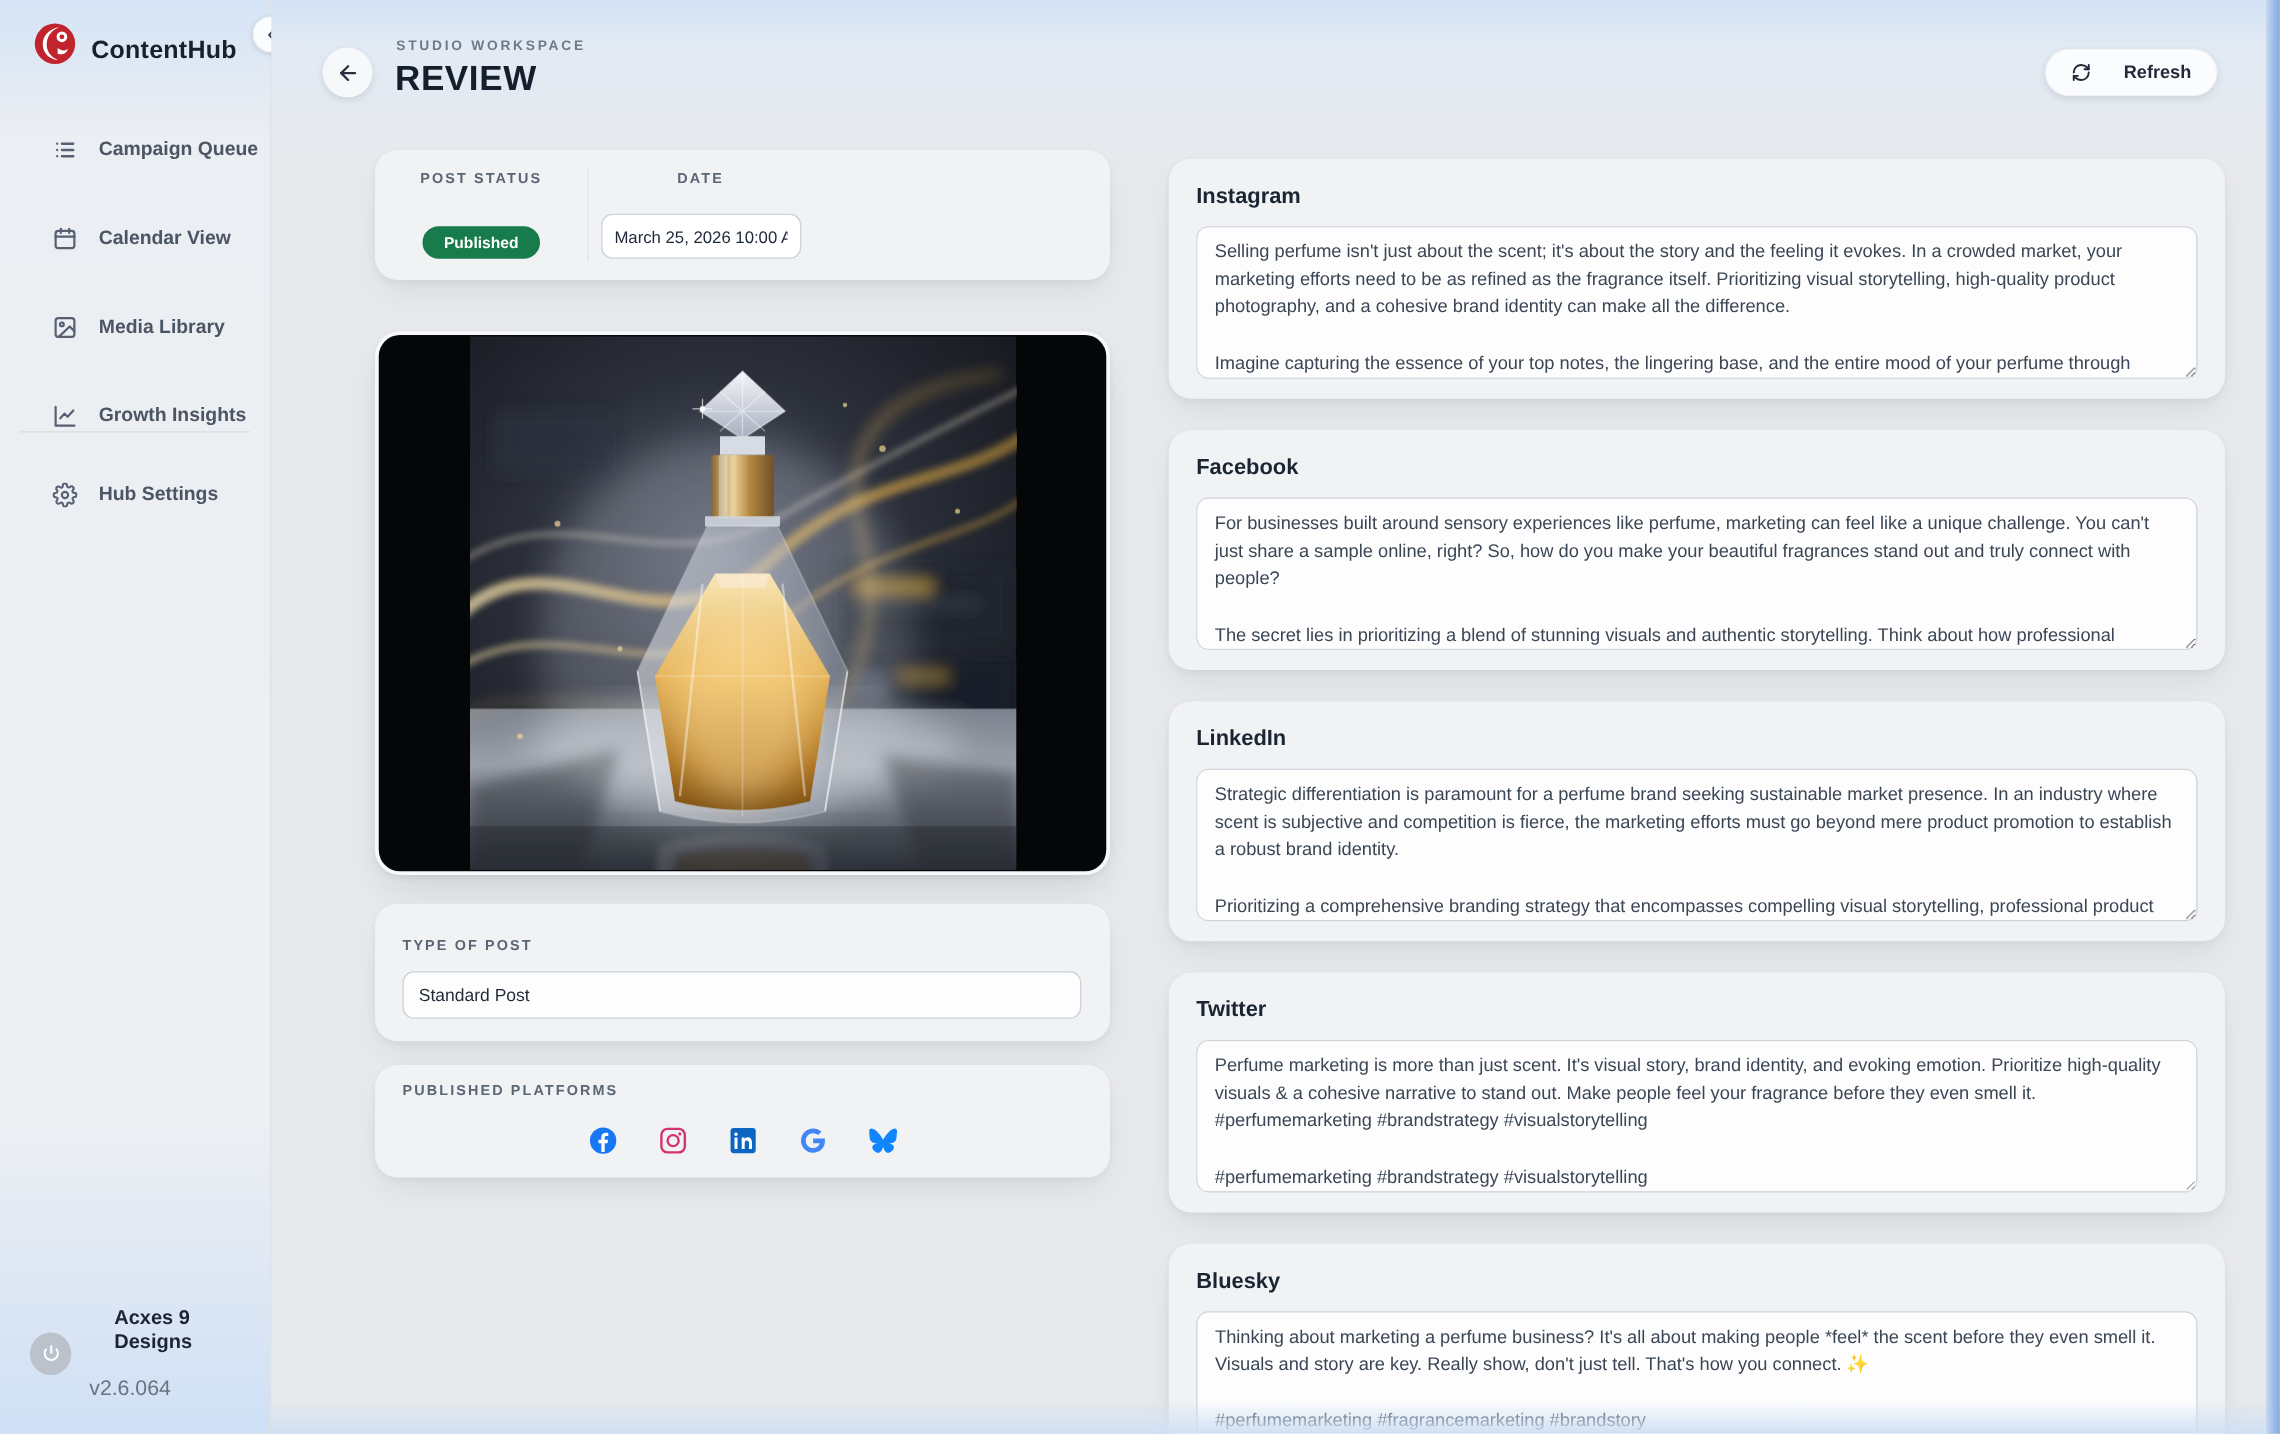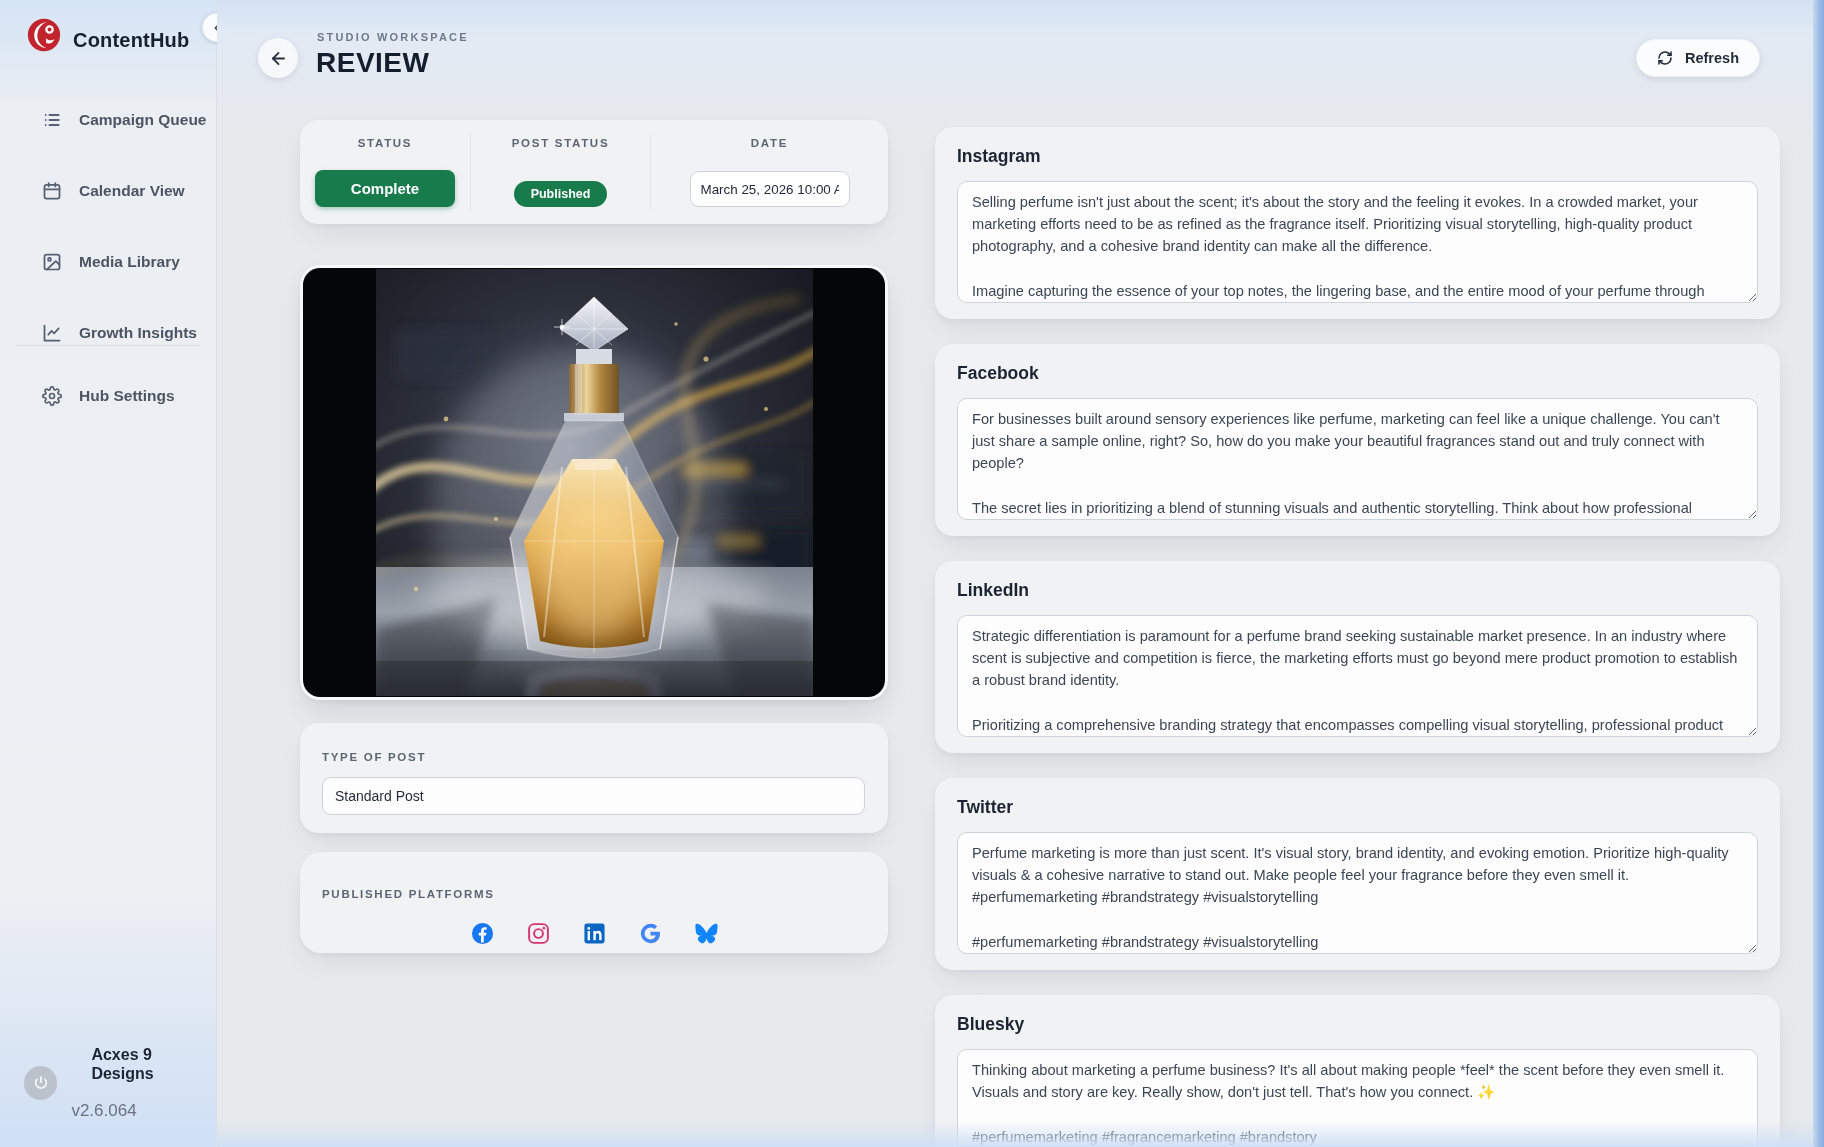--- a/index.html
+++ b/index.html
@@ -53,21 +53,21 @@
     background:#f6f8fa; box-shadow:0 2px 6px rgba(30,41,59,.12);
     display:flex; align-items:center; justify-content:center; color:#27303f; cursor:pointer;
   }
   .eyebrow { position:absolute; left:100px; top:31px; font-size:11px; font-weight:700;
     letter-spacing:2.2px; color:#6f7988; }
   .page-title { position:absolute; left:99px; top:47px; font-size:28px; font-weight:700;
     color:#151e2c; letter-spacing:.5px; }
   .refresh-btn {
     position:absolute; left:1419px; top:39px; height:38px; padding:0 20px; border-radius:19px;
     background:#fbfcfd; box-shadow:0 2px 6px rgba(30,41,59,.12); border:1px solid #f0f2f5;
-    display:flex; align-items:center; gap:12px; cursor:pointer;
+    display:flex; align-items:center; gap:26px; cursor:pointer;
     font-size:14.5px; font-weight:600; color:#1f2937;
   }
   .refresh-btn .ic { width:16px; height:16px; color:#1f2937; }
 
   .panel {
     background:#f1f2f4; border-radius:18px;
     box-shadow:0 12px 28px -8px rgba(30,41,59,.10), 0 2px 5px rgba(30,41,59,.05);
   }
 
   
@@ -100,21 +100,21 @@
   .photo-frame svg { width:437px; height:427px; display:block; }
 
   
   .type-card { position:absolute; left:83px; top:723px; width:588px; height:110px; padding:28px 22px; }
   .type-input {
     margin-top:14px; width:543px; height:38px; border:1px solid #ccd2da; border-radius:9px;
     background:#fdfdfe; font-family:inherit; font-size:14px; color:#1f2937; padding:0 12px;
   }
 
   
-  .platforms-card { position:absolute; left:83px; top:852px; width:588px; height:101px; padding:36px 22px;border-radius:21px; }
+  .platforms-card { position:absolute; left:83px; top:852px; width:588px; height:90px; padding:15px 22px; }
   .platform-row { margin-top:22px; display:flex; justify-content:center; align-items:center; gap:33px; }
   .platform-ic { width:23px; height:23px; display:block; }
   .google-g { width:23px; height:23px; }
 
   
   .posts-col { position:absolute; left:718px; top:127px; width:845px; display:flex; flex-direction:column; gap:25px; }
   .post-card { height:192px; padding:19px 22px; }
   .post-card.last { height:192px; }
   .post-title { font-size:17.5px; font-weight:700; color:#1b2433; }
   .post-text {
@@ -233,24 +233,20 @@
       <svg class="ic" viewBox="0 0 24 24" fill="none" stroke="currentColor" stroke-width="2.3" stroke-linecap="round" stroke-linejoin="round">
         <path d="M3 12a9 9 0 0 1 9-9 9.75 9.75 0 0 1 6.74 2.74L21 8"></path>
           <path d="M21 3v5h-5"></path>
         <path d="M21 12a9 9 0 0 1-9 9 9.75 9.75 0 0 1-6.74-2.74L3 16"></path>
           <path d="M3 21v-5h5"></path>
       </svg>
       <span>Refresh</span>
     </button>
 
     <section class="panel status-card">
-      <div class="status-col">
-        <span class="mini-label">STATUS</span>
-        <button class="complete-btn">Complete</button>
-      </div>
       <div class="status-col">
         <span class="mini-label">POST STATUS</span>
         <span class="published-pill">Published</span>
       </div>
       <div class="status-col">
         <span class="mini-label">DATE</span>
         <input class="date-input" value="March 25, 2026 10:00 AM" style="">
       </div>
     </section>
 

